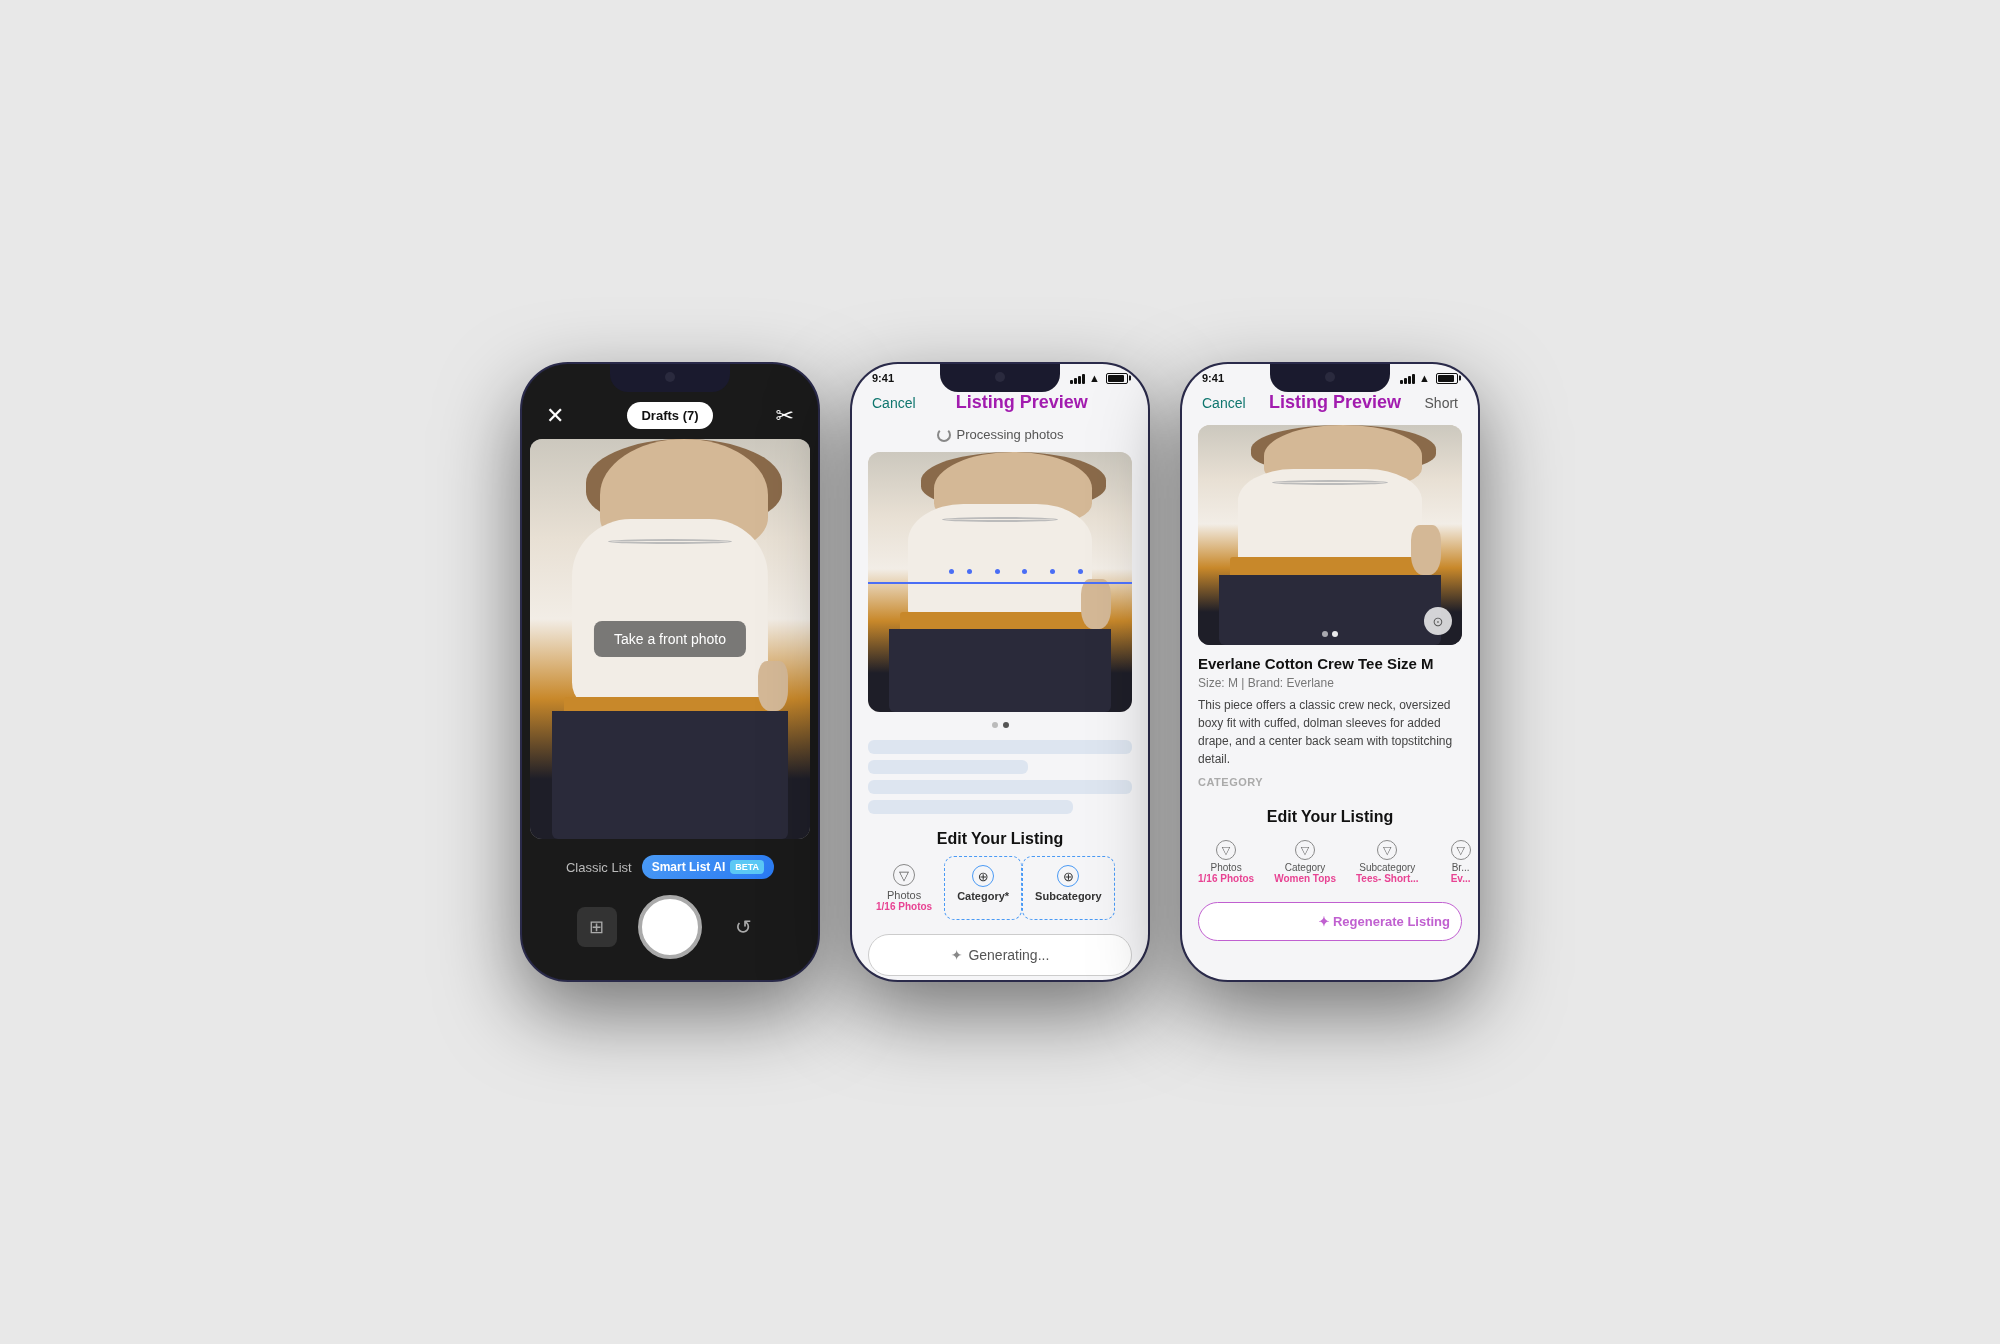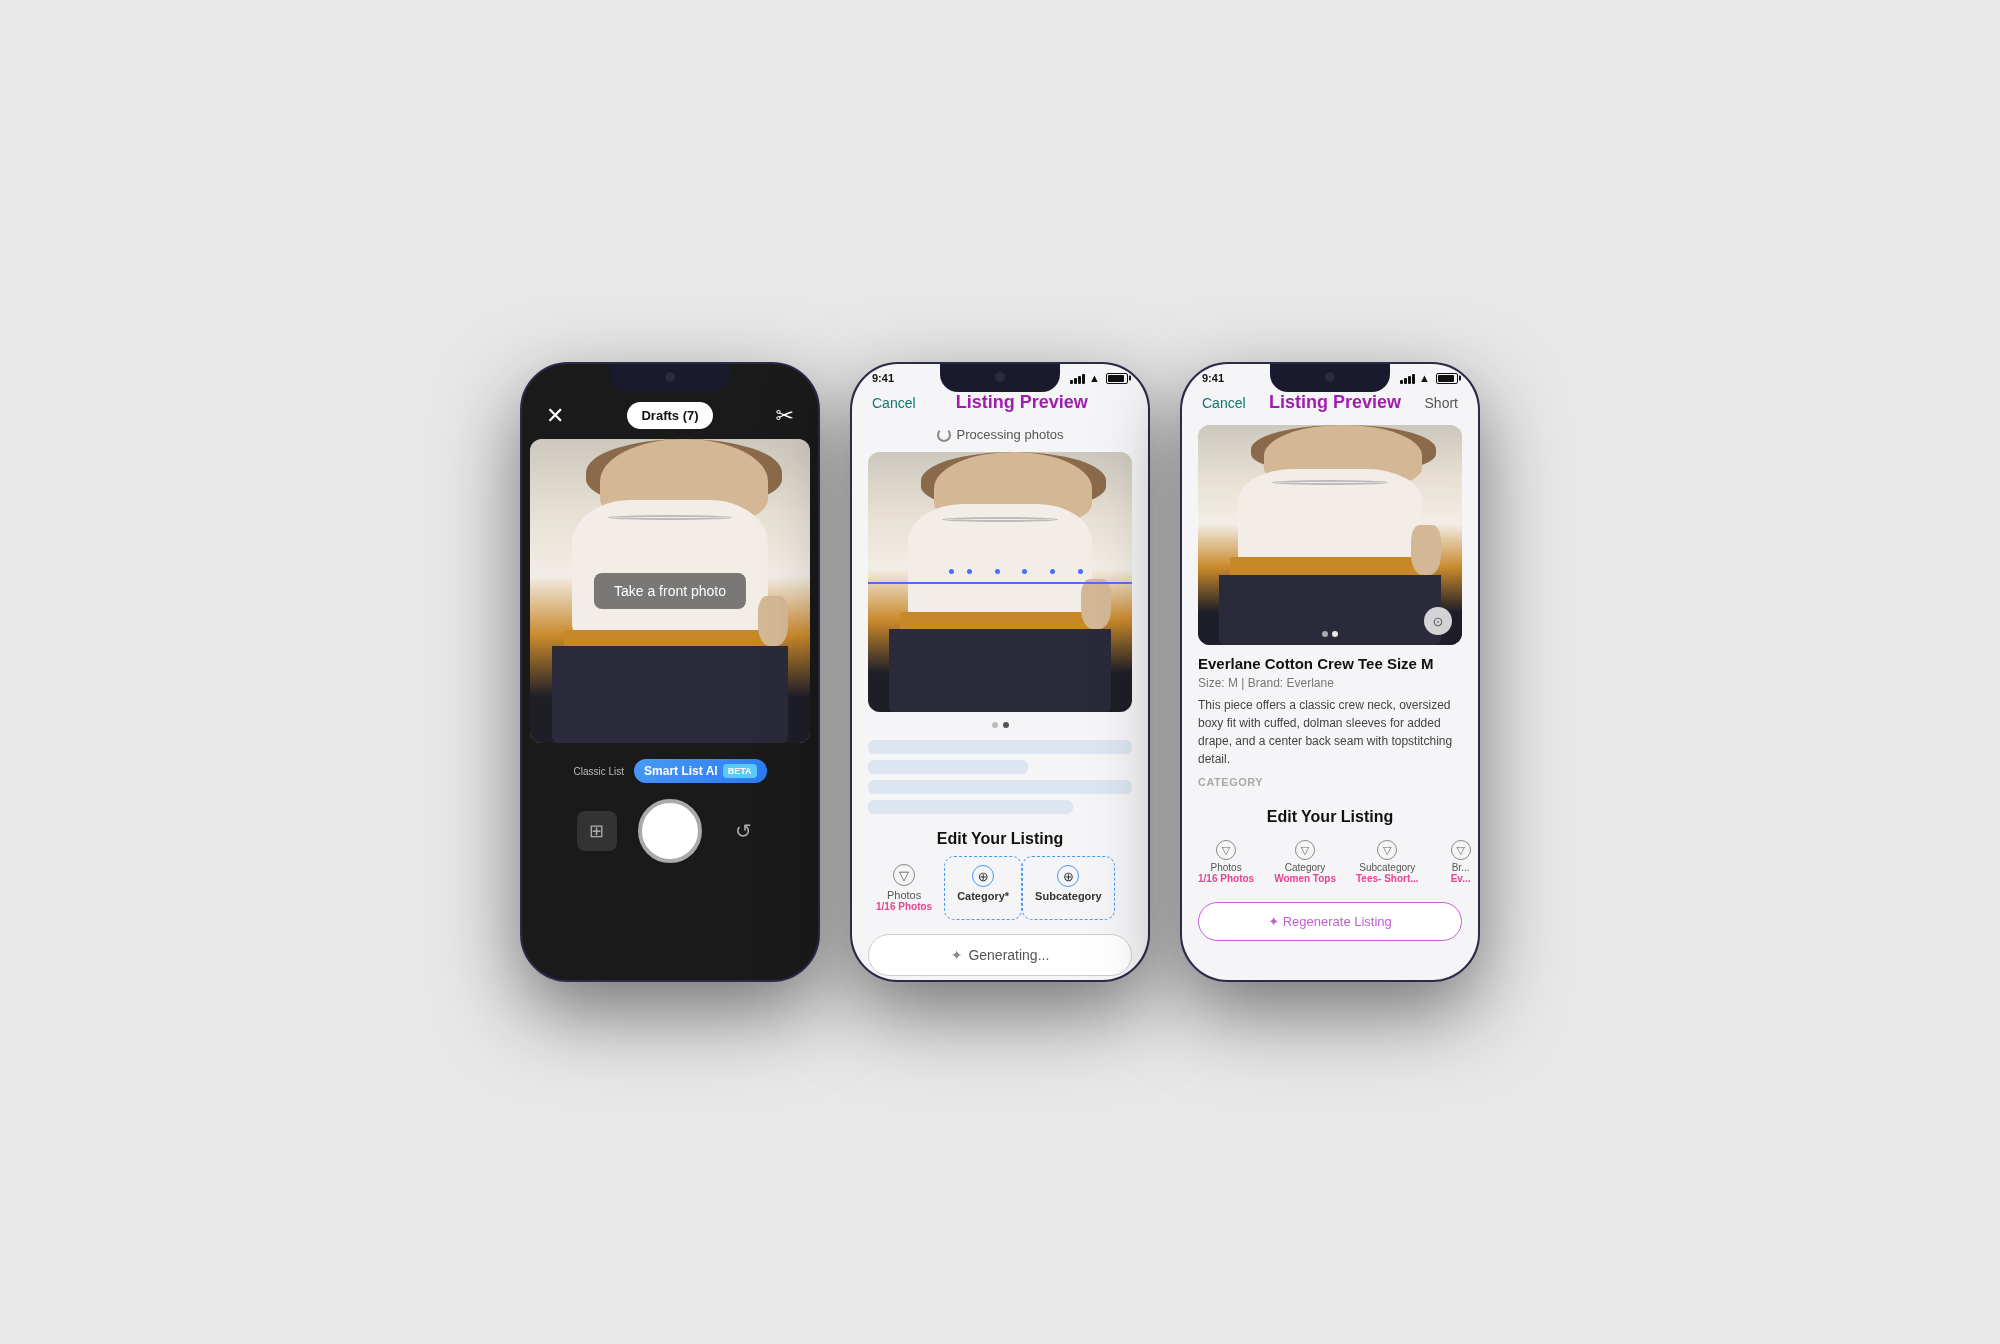--- a/index.html
+++ b/index.html
@@ -83,21 +83,21 @@
     }
     .scissors-btn {
       color: white;
       font-size: 22px;
     }
     .camera-viewfinder {
       position: relative;
       margin: 0 8px;
       border-radius: 12px;
       overflow: hidden;
-      height: 304px;
+      height: 400px;
       background: #888;
       text-decoration: underline;
     }
     .front-photo-overlay {
       position: absolute;
       top: 50%;
       left: 50%;
       transform: translate(-50%, -50%);
       background: rgba(80,80,80,0.75);
       color: white;
@@ -111,21 +111,21 @@
     }
     .listing-type {
       display: flex;
       align-items: center;
       justify-content: center;
       gap: 10px;
       margin-bottom: 16px;
     }
     .classic-list-label {
       color: #bbb;
-      font-size: 10px;
+      font-size: 13px;
     }
     .smart-list-badge {
       background: linear-gradient(135deg, #4a9af5, #2979f2);
       color: white;
       font-size: 12px;
       font-weight: 600;
       padding: 5px 10px;
       border-radius: 16px;
       display: flex;
       align-items: center;
@@ -438,28 +438,28 @@
       color: #e84393;
       font-weight: 700;
     }
     .tab3-name {
       font-size: 10px;
       color: #555;
     }
     .regenerate-btn {
       display: flex;
       align-items: center;
-      justify-content: center;
+      justify-content: flex-end;
       gap: 6px;
       margin: 8px 16px 0;
       padding: 11px;
       border: 1.5px solid #c060d0;
       border-radius: 24px;
       font-size: 13px;
-      font-weight: 400;
+      font-weight: 700;
       color: #c060d0;
       background: white;
     }
 
     
     .signal-bars {
       display: inline-flex;
       gap: 1px;
       align-items: flex-end;
       height: 12px;

